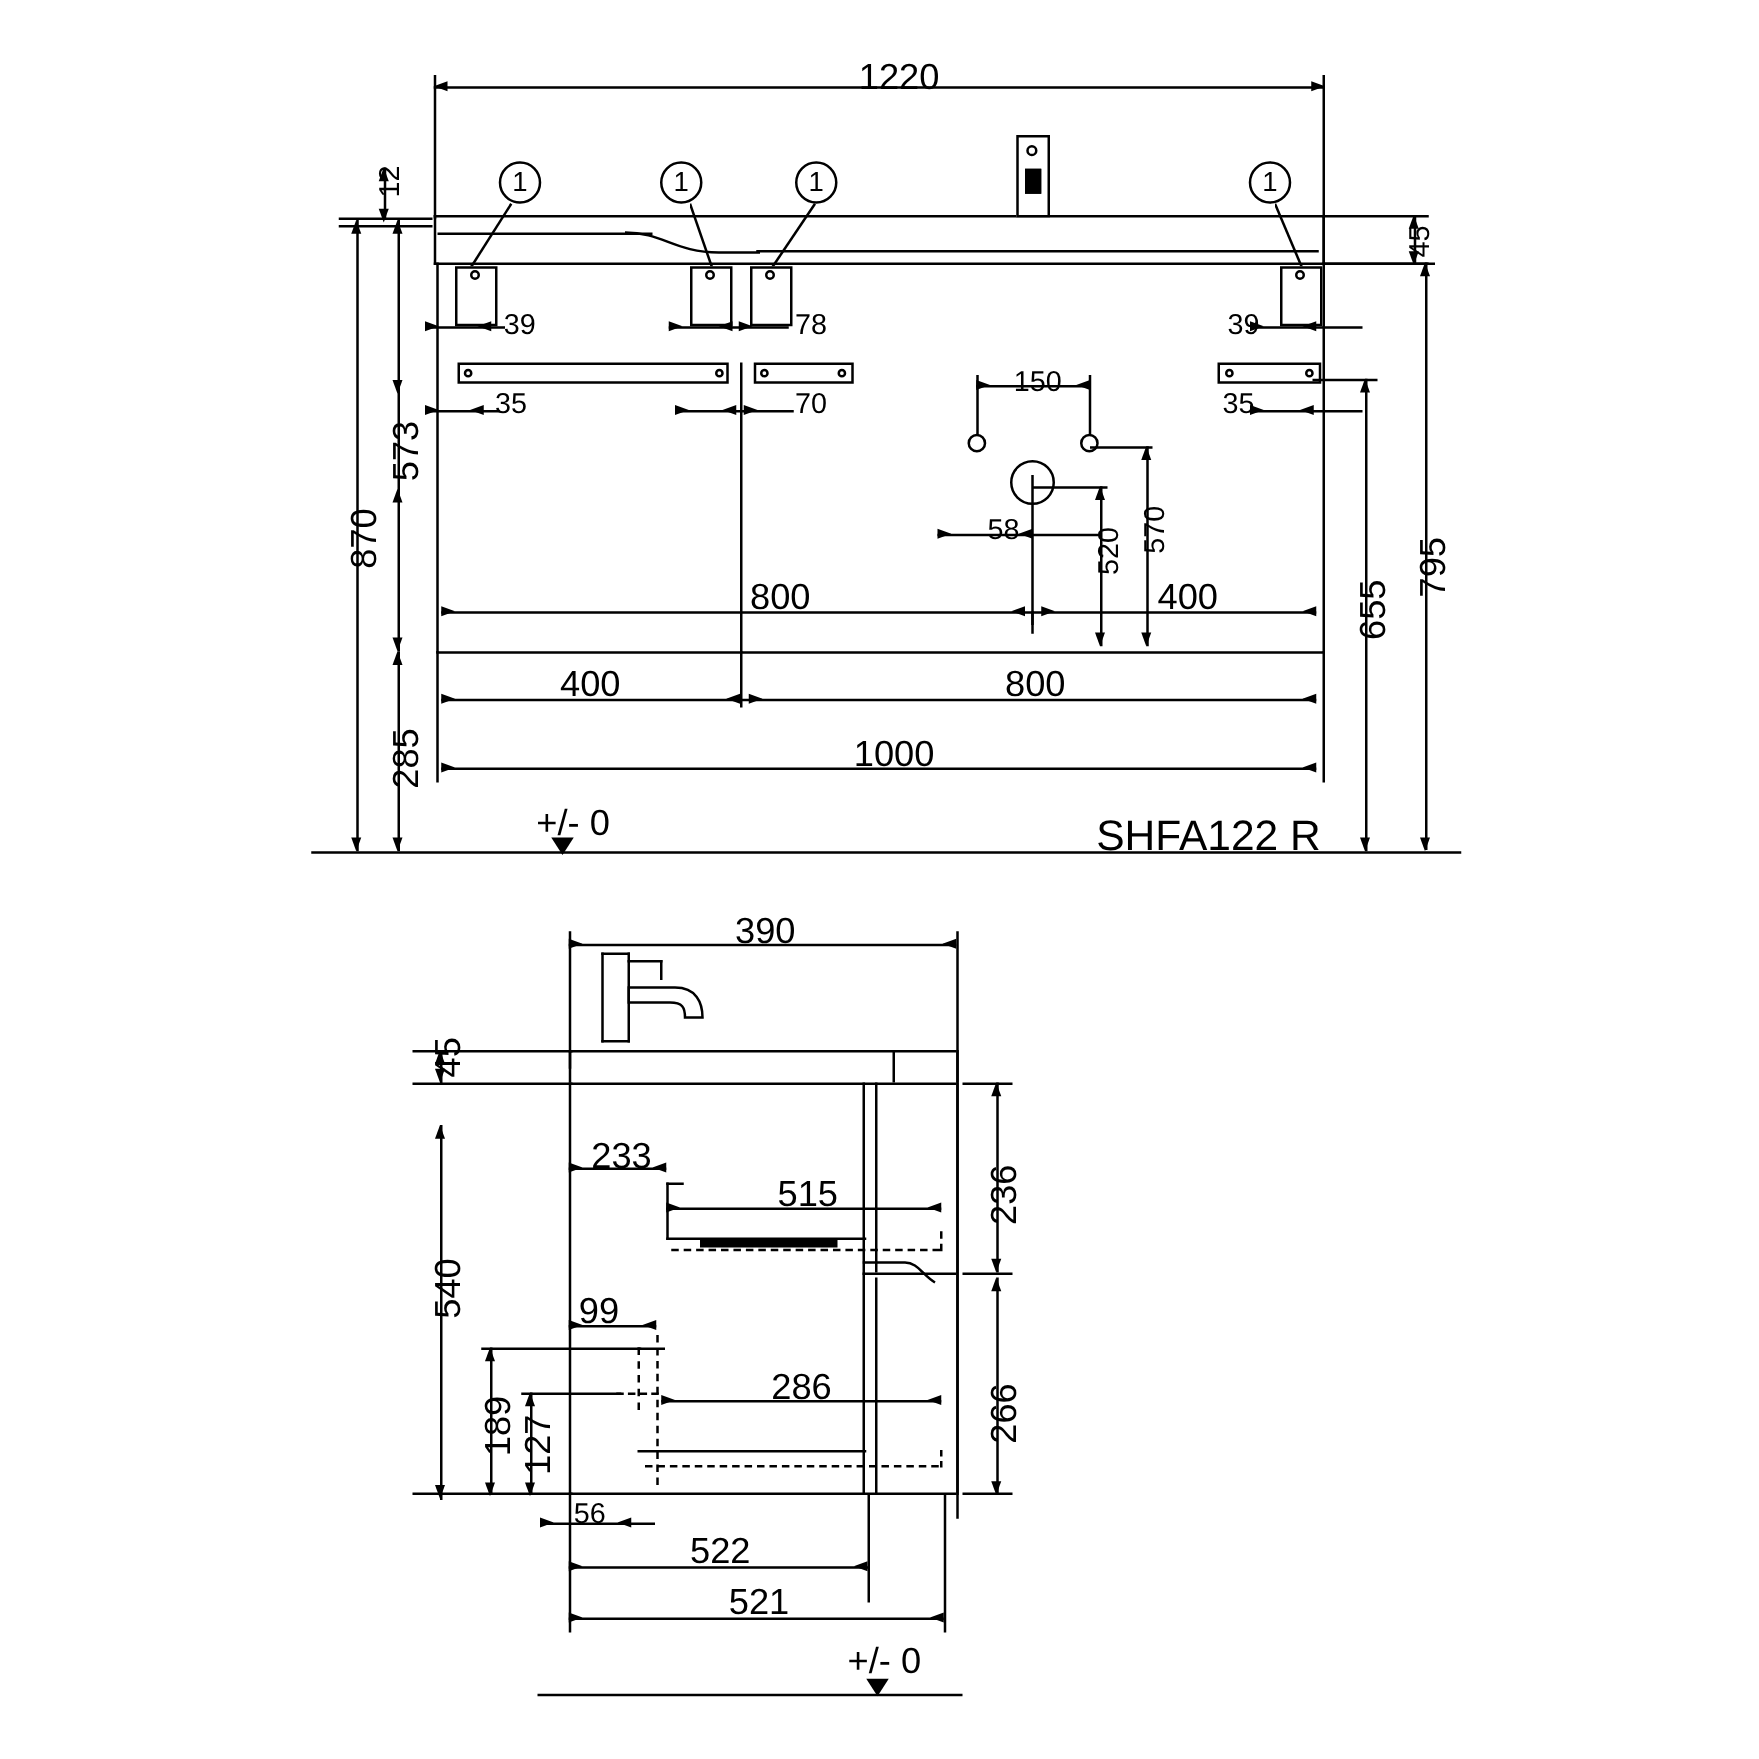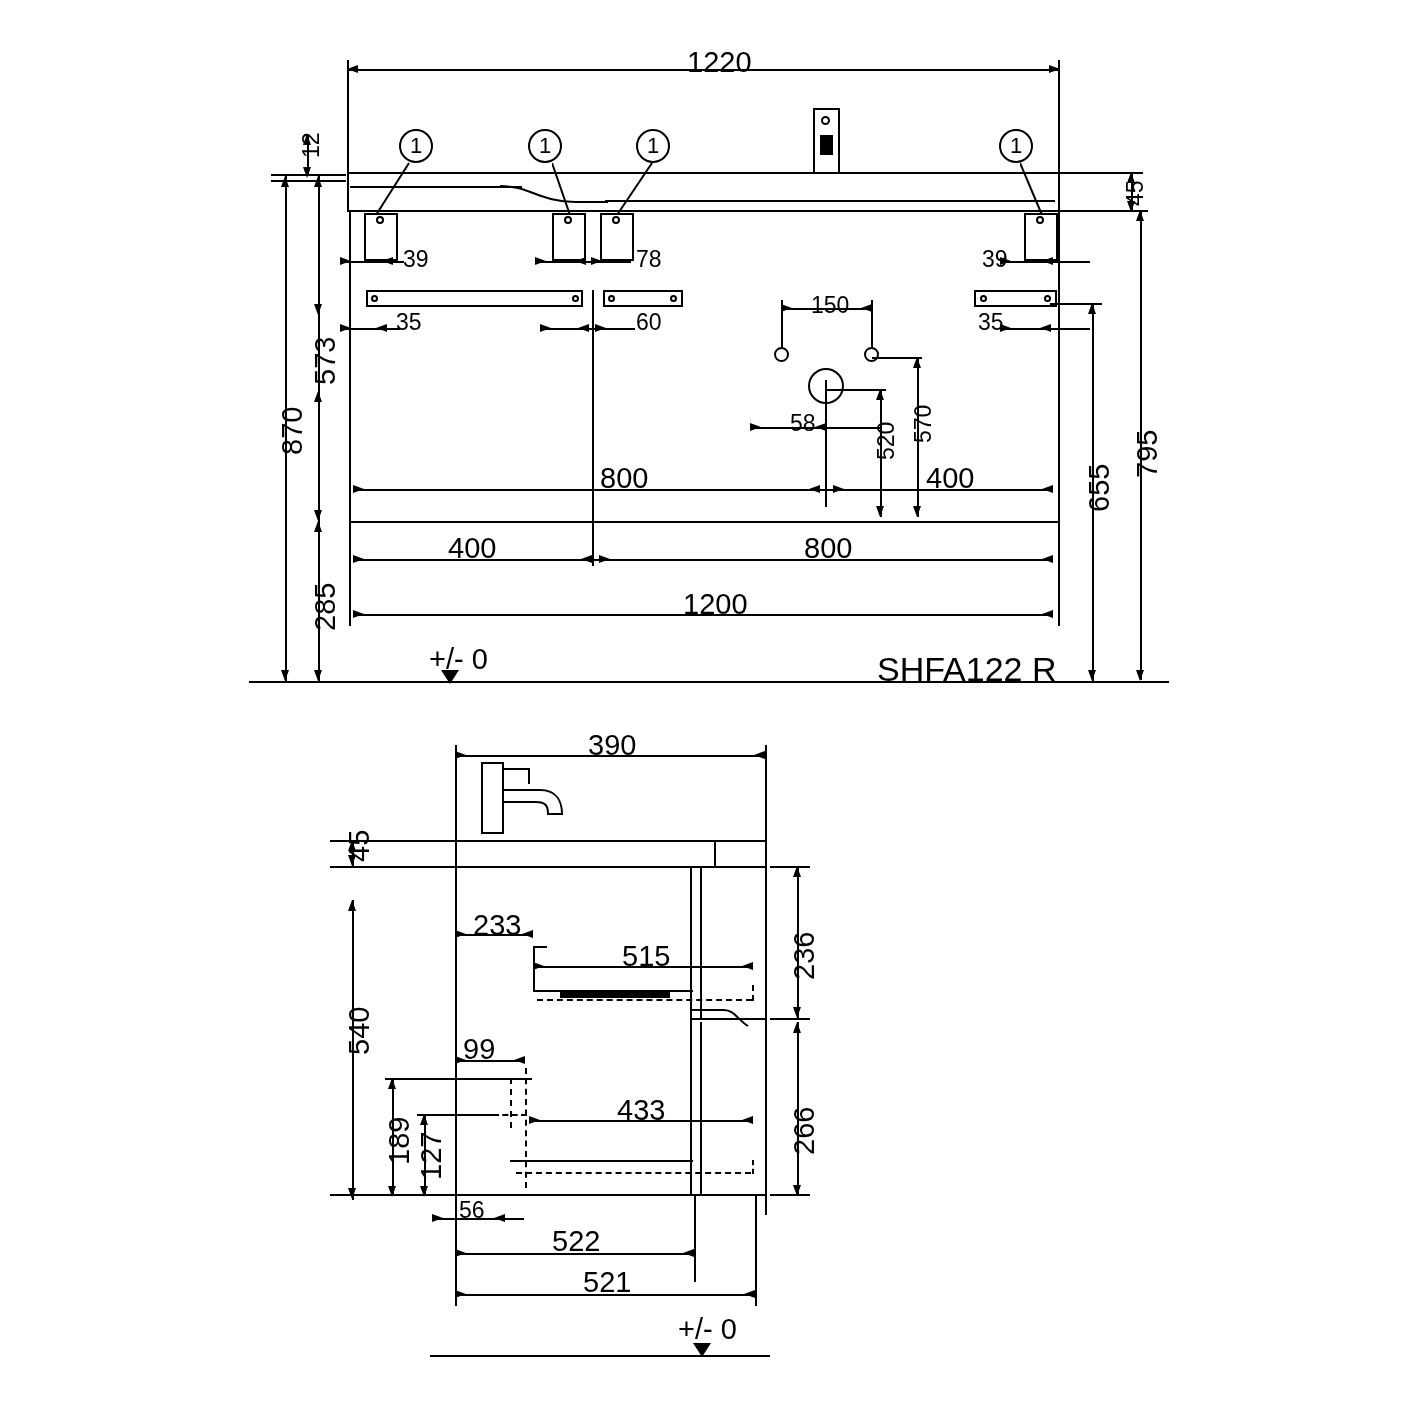--- a/index.html
+++ b/index.html
@@ -194,21 +194,21 @@
 
   <div class="ln h" style="left:340px;top:328px;width:60px;"></div>
   <div class="arrowR" style="left:340px;top:324px;"></div>
   <div class="arrowL" style="left:376px;top:324px;"></div>
   <div class="lbl" style="left:396px;top:311px;">35</div>
 
   <div class="ln h" style="left:540px;top:328px;width:95px;"></div>
   <div class="arrowR" style="left:540px;top:324px;"></div>
   <div class="arrowL" style="left:578px;top:324px;"></div>
   <div class="arrowR" style="left:595px;top:324px;"></div>
-  <div class="lbl" style="left:636px;top:311px;">60</div>
+  <div class="lbl" style="left:636px;top:311px;">70</div>
 
   <div class="ln h" style="left:1000px;top:328px;width:90px;"></div>
   <div class="arrowR" style="left:1000px;top:324px;"></div>
   <div class="arrowL" style="left:1040px;top:324px;"></div>
   <div class="lbl" style="left:978px;top:311px;">35</div>
 
   <div class="ln v" style="left:781px;top:300px;height:60px;"></div>
   <div class="ln v" style="left:871px;top:300px;height:60px;"></div>
   <div class="ln h" style="left:781px;top:308px;width:90px;"></div>
   <div class="arrowR" style="left:781px;top:304px;"></div>
@@ -249,21 +249,21 @@
   <div class="arrowR" style="left:353px;top:555px;"></div>
   <div class="arrowL" style="left:581px;top:555px;"></div>
   <div class="arrowR" style="left:599px;top:555px;"></div>
   <div class="arrowL" style="left:1042px;top:555px;"></div>
   <div class="lbl big" style="left:448px;top:534px;">400</div>
   <div class="lbl big" style="left:804px;top:534px;">800</div>
 
   <div class="ln h" style="left:353px;top:614px;width:700px;"></div>
   <div class="arrowR" style="left:353px;top:610px;"></div>
   <div class="arrowL" style="left:1042px;top:610px;"></div>
-  <div class="lbl big" style="left:683px;top:590px;">1200</div>
+  <div class="lbl big" style="left:683px;top:590px;">1000</div>
   <div class="ln v" style="left:349px;top:521px;height:105px;"></div>
   <div class="ln v" style="left:1058px;top:521px;height:105px;"></div>
   <div class="ln v" style="left:592px;top:521px;height:45px;"></div>
   <div class="ln v" style="left:825px;top:489px;height:18px;"></div>
 
   <div class="ln v" style="left:318px;top:176px;height:345px;"></div>
   <div class="arrowU" style="left:314px;top:176px;"></div>
   <div class="arrowD" style="left:314px;top:304px;"></div>
   <div class="arrowU" style="left:314px;top:391px;"></div>
   <div class="arrowD" style="left:314px;top:510px;"></div>
@@ -357,21 +357,21 @@
   <div class="lbl big" style="left:622px;top:942px;">515</div>
 
   <div class="ln h" style="left:455px;top:1060px;width:70px;"></div>
   <div class="arrowR" style="left:455px;top:1056px;"></div>
   <div class="arrowL" style="left:514px;top:1056px;"></div>
   <div class="lbl big" style="left:463px;top:1035px;">99</div>
 
   <div class="ln h" style="left:529px;top:1120px;width:224px;"></div>
   <div class="arrowR" style="left:529px;top:1116px;"></div>
   <div class="arrowL" style="left:742px;top:1116px;"></div>
-  <div class="lbl big" style="left:617px;top:1096px;">433</div>
+  <div class="lbl big" style="left:617px;top:1096px;">286</div>
 
   <div class="ln v" style="left:352px;top:840px;height:28px;"></div>
   <div class="arrowU" style="left:348px;top:840px;"></div>
   <div class="arrowD" style="left:348px;top:855px;"></div>
   <div class="ln h" style="left:330px;top:840px;width:128px;"></div>
   <div class="ln h" style="left:330px;top:866px;width:128px;"></div>
   <div class="lbl vert big" style="left:345px;top:862px;">45</div>
 
   <div class="ln v" style="left:352px;top:900px;height:300px;"></div>
   <div class="arrowU" style="left:348px;top:900px;"></div>

